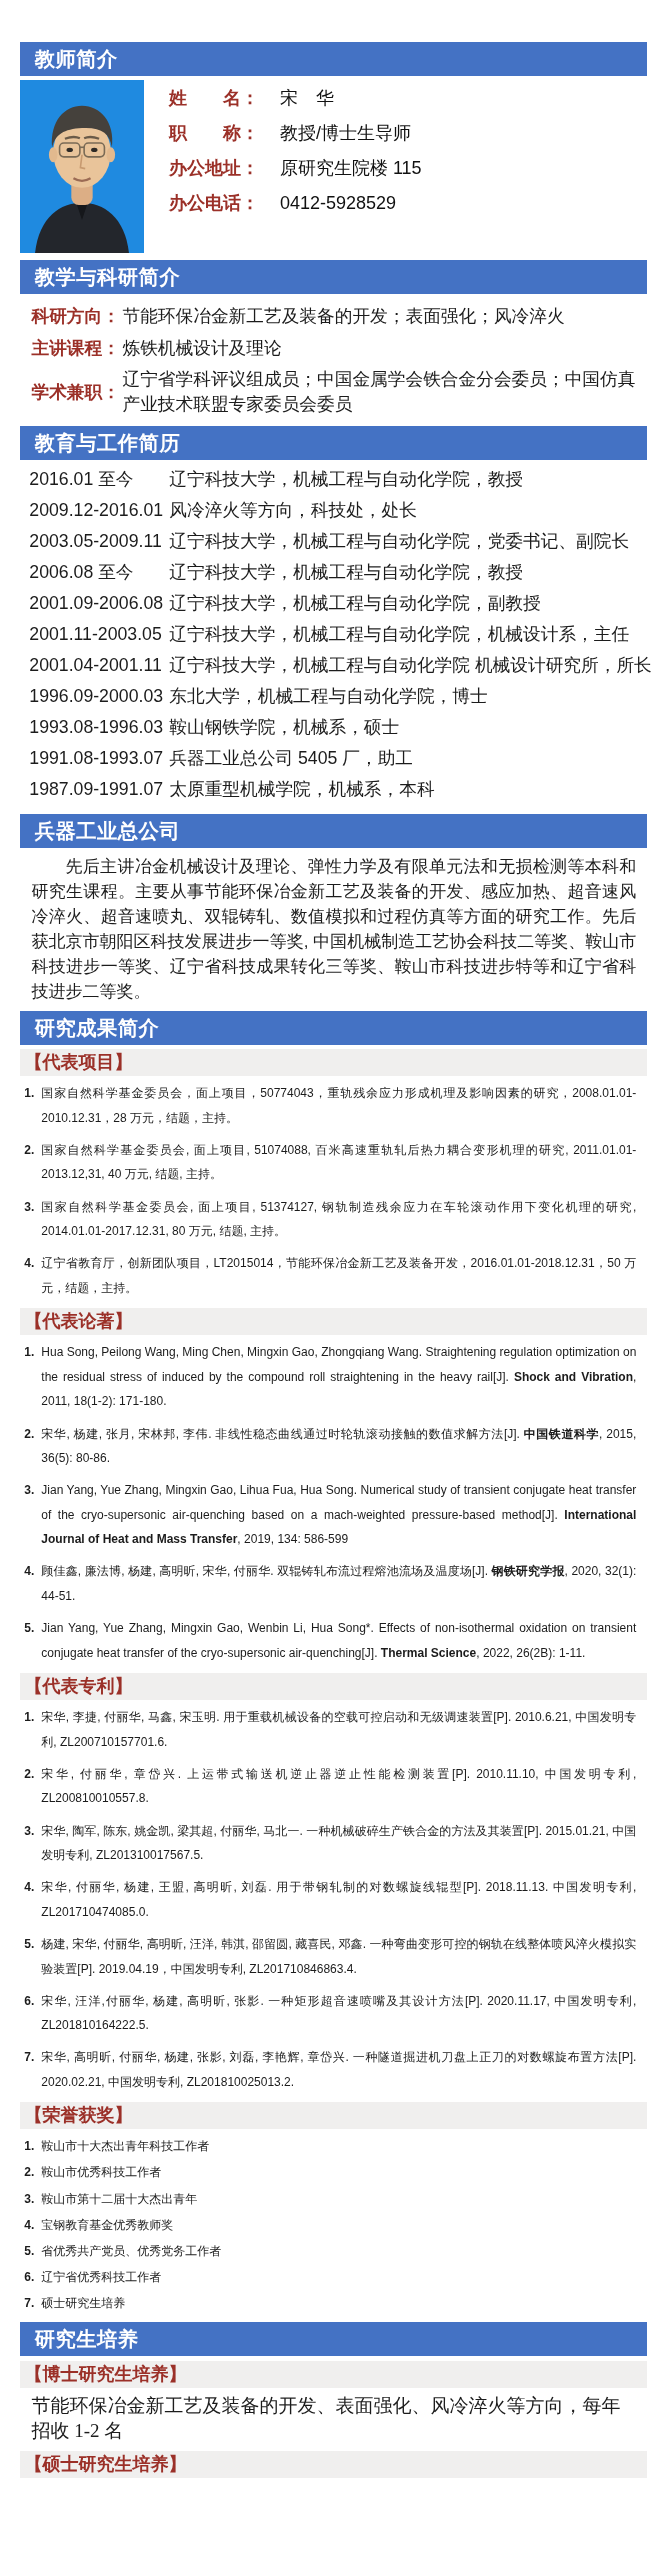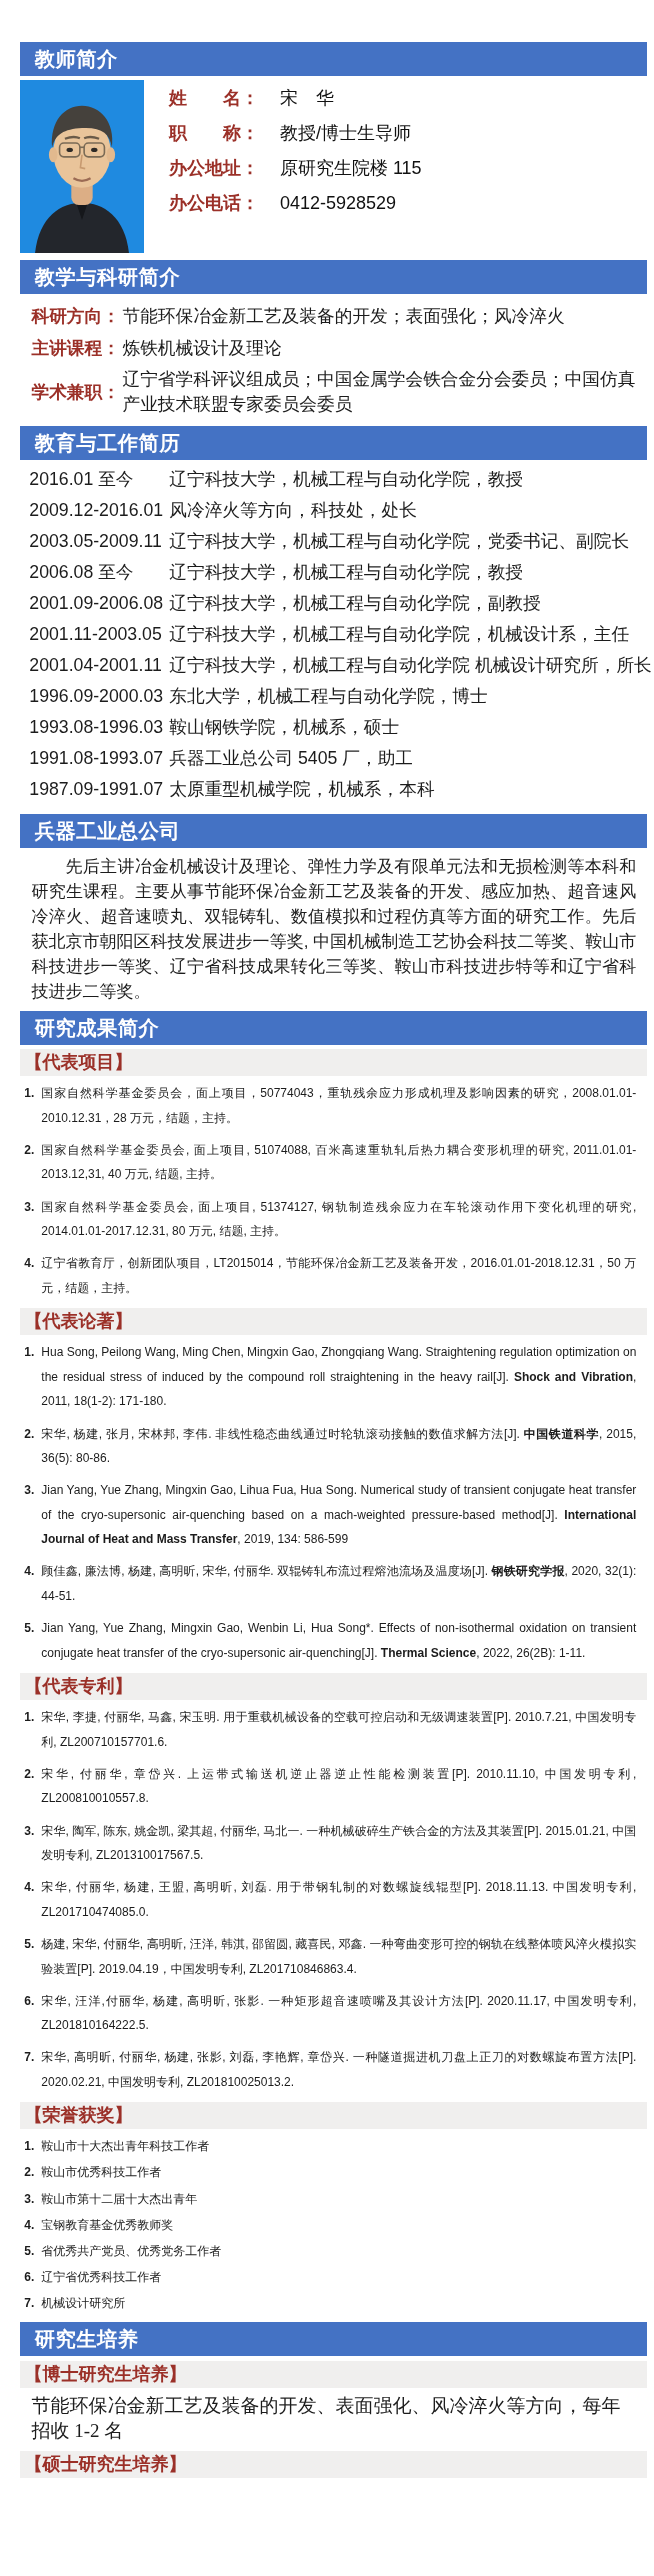--- a/index.html
+++ b/index.html
@@ -199,38 +199,38 @@
   <ol class="nlist pubs">
     <li><span>Hua Song, Peilong Wang, Ming Chen, Mingxin Gao, Zhongqiang Wang. Straightening regulation optimization on the residual stress of induced by the compound roll straightening in the heavy rail[J]. </span><b>Shock and Vibration</b><span>, 2011, 18(1-2): 171-180.</span></li>
     <li><span>宋华, 杨建, 张月, 宋林邦, 李伟. 非线性稳态曲线通过时轮轨滚动接触的数值求解方法[J]. </span><b>中国铁道科学</b><span>, 2015, 36(5): 80-86.</span></li>
     <li><span>Jian Yang, Yue Zhang, Mingxin Gao, Lihua Fua, Hua Song. Numerical study of transient conjugate heat transfer of the cryo-supersonic air-quenching based on a mach-weighted pressure-based method[J]. </span><b>International Journal of Heat and Mass Transfer</b><span>, 2019, 134: 586-599</span></li>
     <li><span>顾佳鑫, 廉法博, 杨建, 高明昕, 宋华, 付丽华. 双辊铸轧布流过程熔池流场及温度场[J]. </span><b>钢铁研究学报</b><span>, 2020, 32(1): 44-51.</span></li>
     <li><span>Jian Yang, Yue Zhang, Mingxin Gao, Wenbin Li, Hua Song*. Effects of non-isothermal oxidation on transient conjugate heat transfer of the cryo-supersonic air-quenching[J]. </span><b>Thermal Science</b><span>, 2022, 26(2B): 1-11.</span></li>
   </ol>
 
   <div class="band">【代表专利】</div>
   <ol class="nlist">
-    <li>宋华, 李捷, 付丽华, 马鑫, 宋玉明. 用于重载机械设备的空载可控启动和无级调速装置[P]. 2010.7.21, 中国发明专利, ZL200710157701.6.</li>
+    <li>宋华, 李捷, 付丽华, 马鑫, 宋玉明. 用于重载机械设备的空载可控启动和无级调速装置[P]. 2010.6.21, 中国发明专利, ZL200710157701.6.</li>
     <li>宋华, 付丽华, 章岱兴. 上运带式输送机逆止器逆止性能检测装置[P]. 2010.11.10, 中国发明专利, ZL200810010557.8.</li>
     <li>宋华, 陶军, 陈东, 姚金凯, 梁其超, 付丽华, 马北一. 一种机械破碎生产铁合金的方法及其装置[P]. 2015.01.21, 中国发明专利, ZL201310017567.5.</li>
     <li>宋华, 付丽华, 杨建, 王盟, 高明昕, 刘磊. 用于带钢轧制的对数螺旋线辊型[P]. 2018.11.13. 中国发明专利, ZL201710474085.0.</li>
     <li>杨建, 宋华, 付丽华, 高明昕, 汪洋, 韩淇, 邵留圆, 藏喜民, 邓鑫. 一种弯曲变形可控的钢轨在线整体喷风淬火模拟实验装置[P]. 2019.04.19，中国发明专利, ZL201710846863.4.</li>
     <li>宋华, 汪洋,付丽华, 杨建, 高明昕, 张影. 一种矩形超音速喷嘴及其设计方法[P]. 2020.11.17, 中国发明专利, ZL201810164222.5.</li>
     <li>宋华, 高明昕, 付丽华, 杨建, 张影, 刘磊, 李艳辉, 章岱兴. 一种隧道掘进机刀盘上正刀的对数螺旋布置方法[P]. 2020.02.21, 中国发明专利, ZL201810025013.2.</li>
   </ol>
 
   <div class="band">【荣誉获奖】</div>
   <ol class="nlist honors">
     <li>鞍山市十大杰出青年科技工作者</li>
     <li>鞍山市优秀科技工作者</li>
     <li>鞍山市第十二届十大杰出青年</li>
     <li>宝钢教育基金优秀教师奖</li>
     <li>省优秀共产党员、优秀党务工作者</li>
     <li>辽宁省优秀科技工作者</li>
-    <li>机械设计研究所</li>
+    <li>硕士研究生培养</li>
   </ol>
 
   <div class="sec-header">研究生培养</div>
   <div class="band tight">【博士研究生培养】</div>
   <p class="grad-line">节能环保冶金新工艺及装备的开发、表面强化、风冷淬火等方向，每年招收 1-2 名</p>
   <div class="band">【硕士研究生培养】</div>
 
 </div>
 
 

